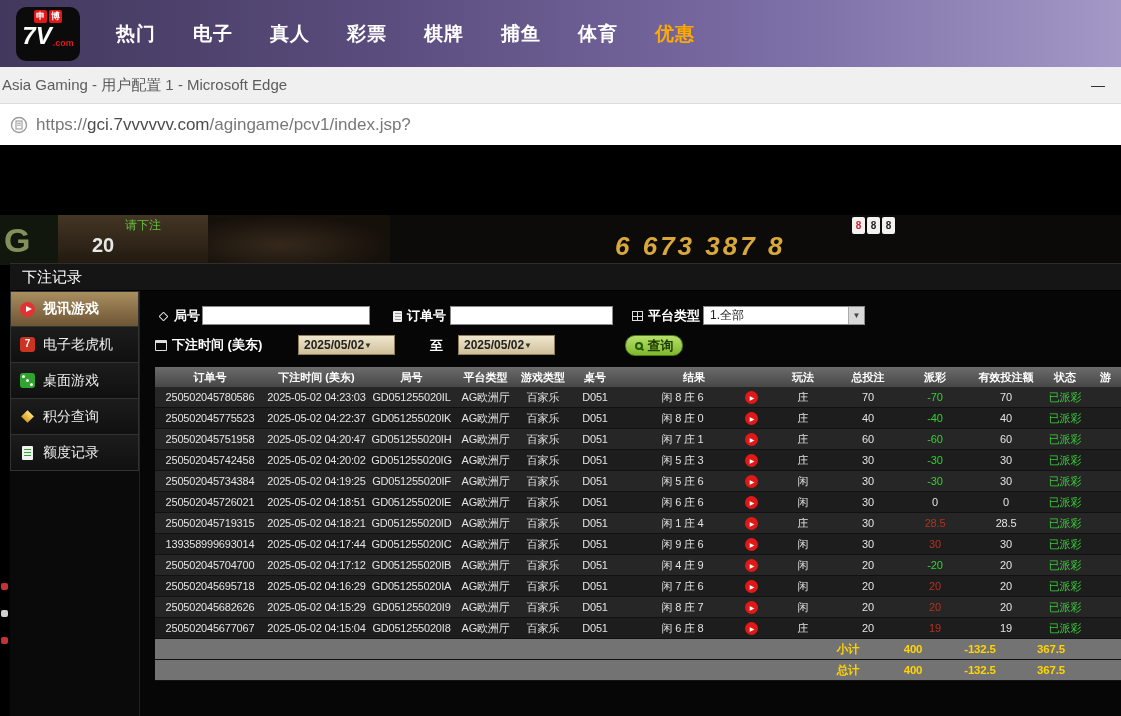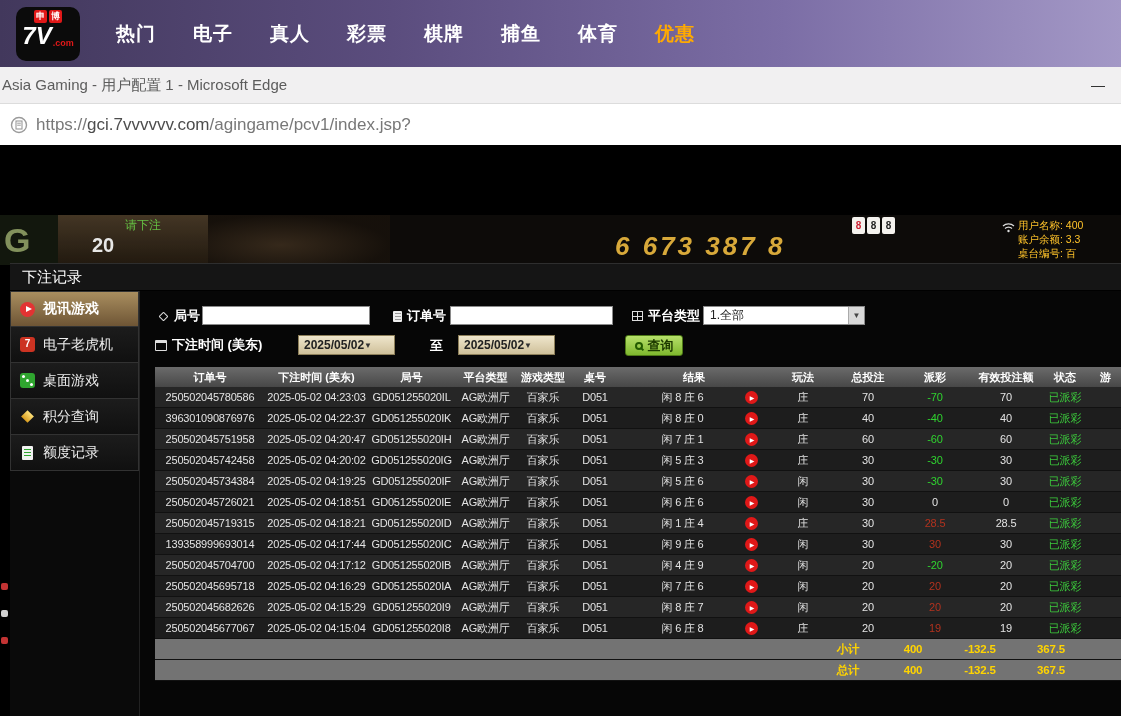--- a/index.html
+++ b/index.html
@@ -115,21 +115,21 @@
     display:flex; align-items:center; justify-content:space-between; font-size:12px; color:#222; cursor:pointer; }
   .select .val { padding-left:6px; }
   .sel-arrow { width:16px; align-self:stretch; background:#d9d9d9; border-left:1px solid #aaa;
     display:flex; align-items:center; justify-content:center; font-size:8px; color:#444; }
   .date-select { position:absolute; width:97px; height:20px; background:linear-gradient(#efe6cc,#cfc09a);
     border:1px solid #8d7f59; display:flex; align-items:center; justify-content:flex-start; padding:0 5px;
     font-size:12px; font-weight:bold; color:#222; cursor:pointer; }
   .date-select .arrow { font-size:8px; color:#333; }
   .to-label { position:absolute; color:#fff; font-size:13px; font-weight:bold; top:2px; }
   .search-btn { position:absolute; left:485px; top:0; width:58px; height:21px;
-    background:linear-gradient(#b6e06a,#7fb82e); border:1px solid #4e7a16; border-radius:3px;
+    background:linear-gradient(#b6e06a,#7fb82e); border:1px solid #4e7a16; border-radius:10px;
     display:flex; align-items:center; justify-content:center; gap:5px; cursor:pointer; }
   .search-btn .lbl { color:#1d3a00; font-size:13px; font-weight:bold; }
   .search-glyph { width:8px; height:8px; border:2px solid #235c00; border-radius:50%; position:relative; flex:none; }
   .search-glyph::after { content:''; position:absolute; width:4px; height:2px; background:#235c00;
     transform:rotate(45deg); right:-3px; bottom:-2px; }
 
   
   .table { position:absolute; left:15px; top:76px; right:0; bottom:0; overflow:hidden; }
   .thead, .trow { display:grid;
     grid-template-columns:110px 103px 87px 61px 54px 50px 148px 70px 60px 74px 68px 50px 31px; }
@@ -205,32 +205,20 @@
     </div>
     <div class="thumb-mid"></div>
     <div class="jackpot-zone">
       <div class="cards">
         <span class="card">8</span>
         <span class="card">8</span>
         <span class="card">8</span>
       </div>
       <span class="jackpot-digits">6 673 387 8</span>
     </div>
-    <div class="user-info">
-      <span class="wifi-icon">
-        <svg width="13" height="12" viewBox="0 0 13 12">
-          <path d="M1 5 A8 8 0 0 1 12 5" fill="none" stroke="#ddd" stroke-width="1.2"></path>
-          <path d="M3 7.5 A5 5 0 0 1 10 7.5" fill="none" stroke="#ddd" stroke-width="1.2"></path>
-          <circle cx="6.5" cy="10" r="1.2" fill="#ddd"></circle>
-        </svg>
-      </span>
-      <div>用户名称: 400</div>
-      <div>账户余额: 3.3</div>
-      <div>桌台编号: 百</div>
-    </div>
   </div>
 
   <div class="edge-icons">
     <span class="edge-dot r"></span>
     <span class="edge-dot g"></span>
     <span class="edge-dot r"></span>
   </div>
 
   <div class="panel">
     <div class="panel-header">
@@ -332,21 +320,21 @@
                 <span class="play-btn">▶</span>
               </div>
               <div class="td">庄</div>
               <div class="td">70</div>
               <div class="td neg">-70</div>
               <div class="td">70</div>
               <div class="td status">已派彩</div>
               <div class="td"></div>
             </div>
             <div class="trow">
-              <div class="td">396301090876976</div>
+              <div class="td">250502045775523</div>
               <div class="td">2025-05-02 04:22:37</div>
               <div class="td">GD051255020IK</div>
               <div class="td">AG欧洲厅</div>
               <div class="td">百家乐</div>
               <div class="td">D051</div>
               <div class="td res">
                 <span class="res-text">闲 8 庄 0</span>
                 <span class="play-btn">▶</span>
               </div>
               <div class="td">庄</div>

